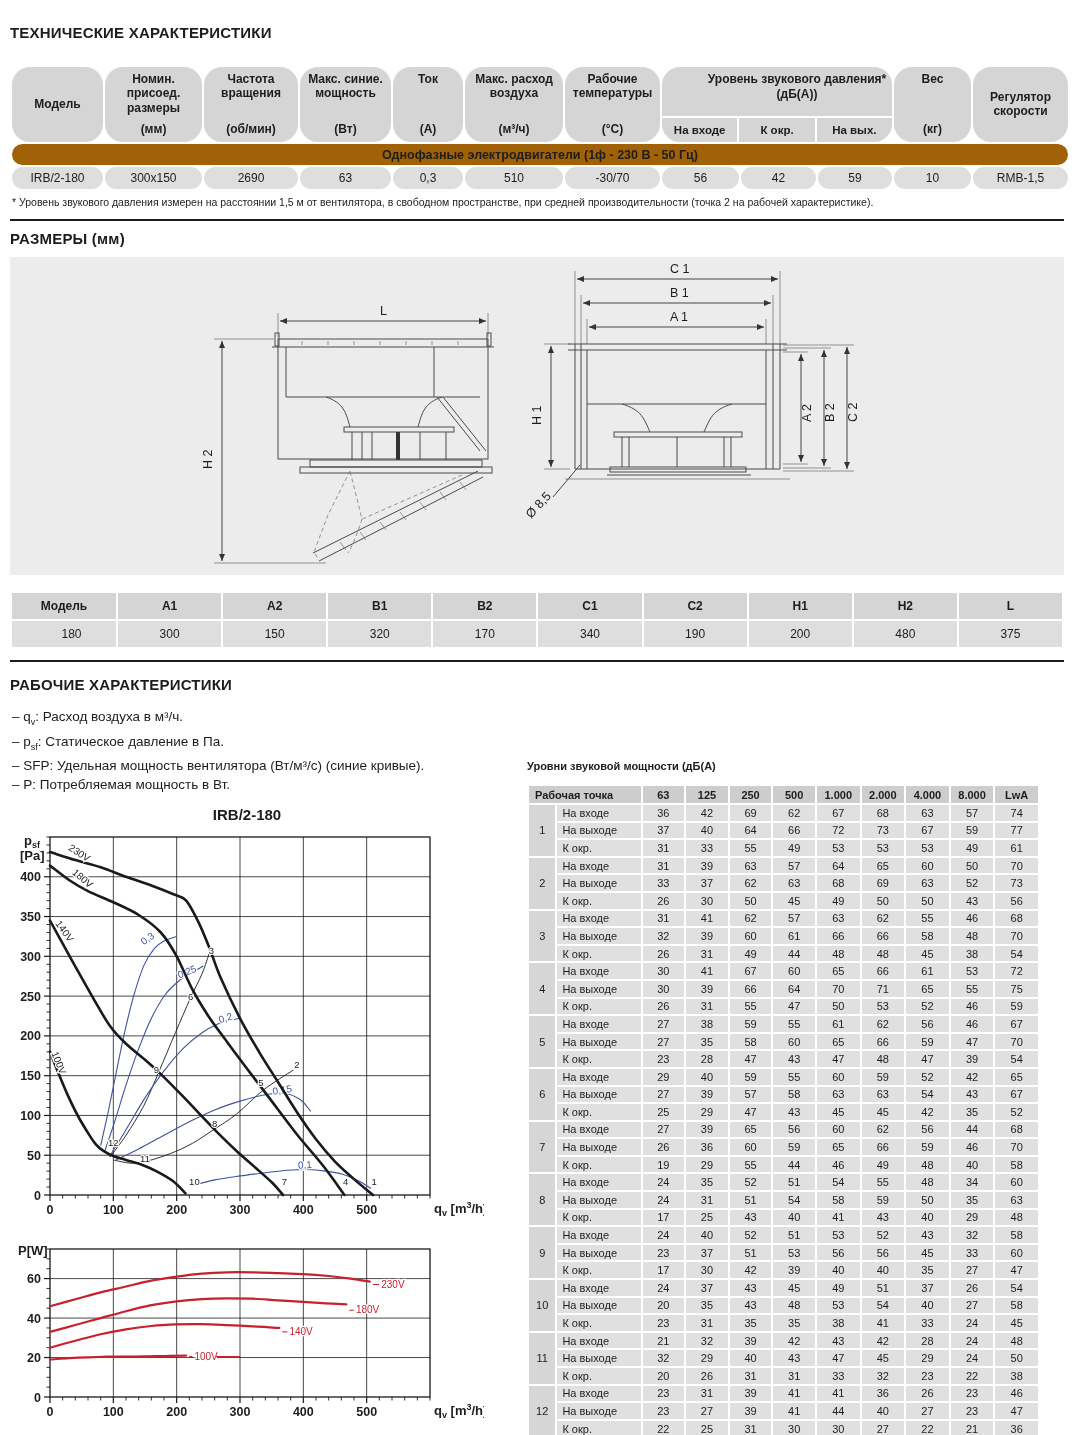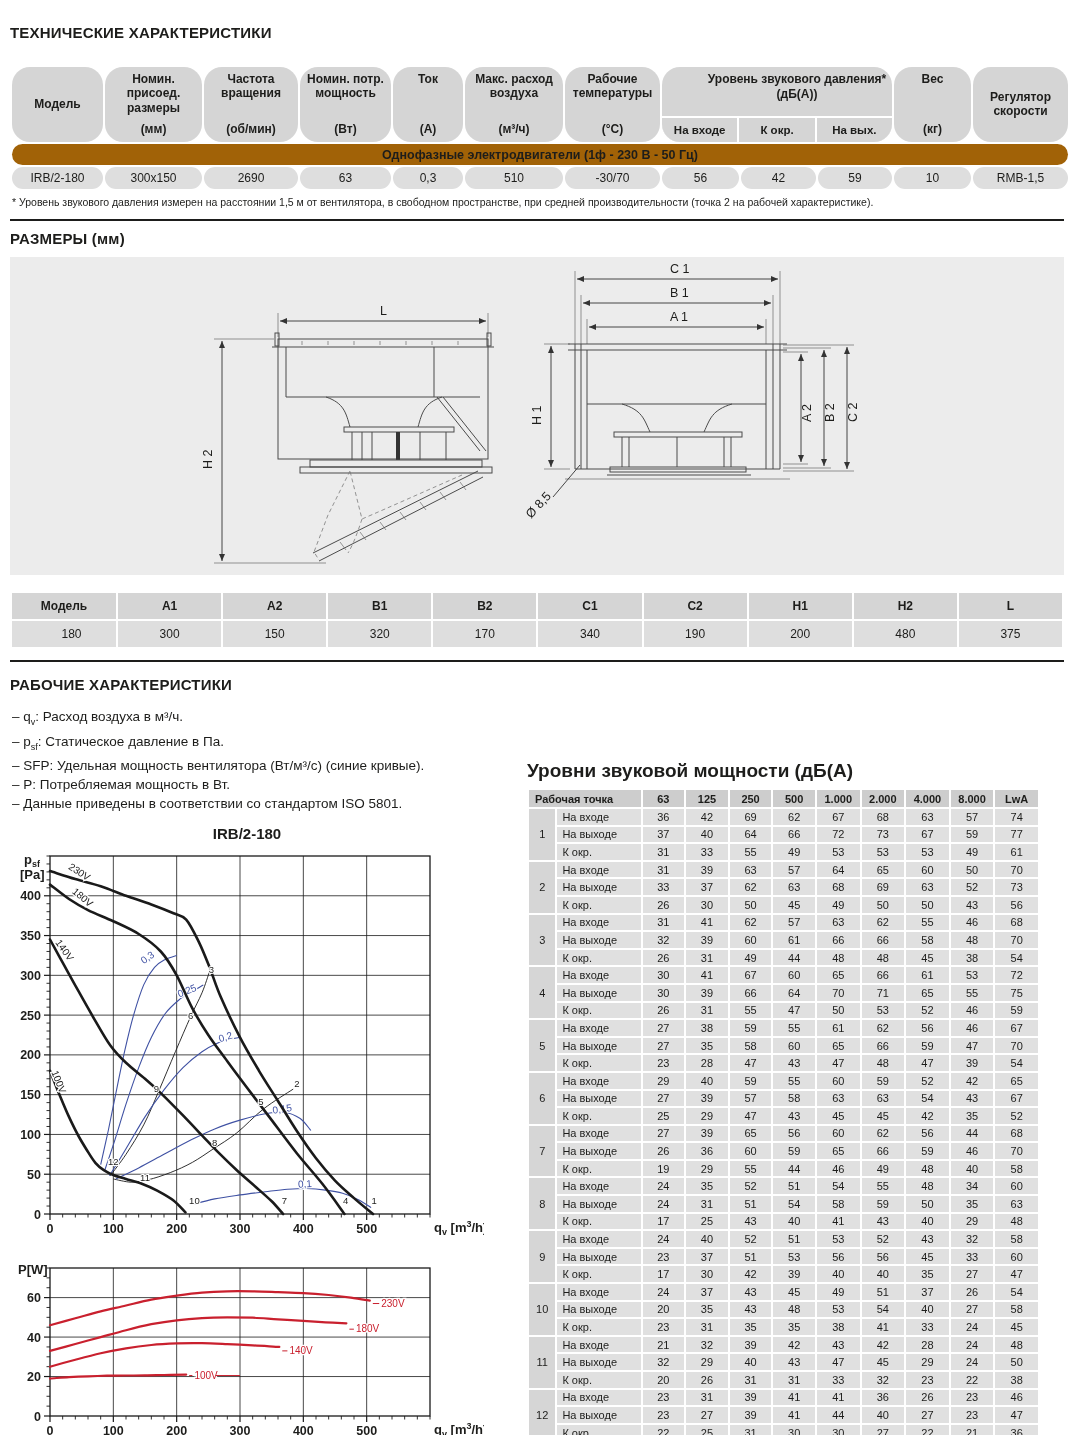--- a/index.html
+++ b/index.html
@@ -44,21 +44,21 @@
   .rightcol{flex:1;}
   .bullets{margin:2px 0 0 2px;padding:0;list-style:none;font-size:13.5px;line-height:19px;}
   .bullets sub{font-size:9px;}
   .chart-title{width:474px;text-align:center;font-size:15px;font-weight:600;margin:12px 0 2px;}
   svg text{font-family:"Liberation Sans",sans-serif;}
   .tick{font-size:12.5px;font-weight:700;fill:#1d1d1b;paint-order:stroke;stroke:#fff;stroke-width:2px;}
   .axl{font-size:13px;font-weight:700;fill:#1d1d1b;}
   .cl{font-size:10px;paint-order:stroke;stroke:#fff;stroke-width:2.6px;}
   .wp{font-size:9.5px;fill:#1d1d1b;paint-order:stroke;stroke:#fff;stroke-width:2.2px;}
   
-  .sound-title{font-size:19px;font-weight:700;margin:55px 0 6px 10px;}
+  .sound-title{font-size:11px;font-weight:700;margin:55px 0 12px 10px;}
   .sound{margin-left:10px;width:513px;table-layout:fixed;font-size:11px;}
   .sound thead th{background:#cdcdcd;font-weight:700;height:17px;padding:0;}
   .sound thead th.first{text-align:left;padding-left:6px;}
   .sound td{background:#e0e0e0;text-align:center;height:13.6px;padding:1px 0;}
   .sound td.lab{text-align:left;padding-left:5px;}
   .sound td.pt{background:#d6d6d6;}
 </style>
 </head>
 <body>
 
@@ -95,21 +95,21 @@
             </div>
           </th>
         <th>
             <div class="hwrap">
               <span class="h-label">Частота вращения</span>
               <span class="h-unit">(об/мин)</span>
             </div>
           </th>
         <th>
             <div class="hwrap">
-              <span class="h-label">Номин. потр. мощность</span>
+              <span class="h-label">Макс. синие. мощность</span>
               <span class="h-unit">(Вт)</span>
             </div>
           </th>
         <th>
             <div class="hwrap">
               <span class="h-label">Ток</span>
               <span class="h-unit">(А)</span>
             </div>
           </th>
         <th>
@@ -354,21 +354,20 @@
 
   <h1 class="sec-title" id="perf-head">РАБОЧИЕ ХАРАКТЕРИСТИКИ</h1>
 
   <div class="twocol">
     <div class="leftcol">
       <ul class="bullets">
           <li>– q<sub>v</sub>: Расход воздуха в м³/ч.</li>
           <li>– p<sub>sf</sub>: Статическое давление в Па.</li>
           <li>– SFP: Удельная мощность вентилятора (Вт/м³/с) (синие кривые).</li>
           <li>– P: Потребляемая мощность в Вт.</li>
-          <li>– Данные приведены в соответствии со стандартом ISO 5801.</li>
         </ul>
       <div class="chart-title">IRB/2-180</div>
       <svg id="pressure-chart" width="474" height="398" viewBox="0 0 474 398">
           <line x1="103.33333333333333" y1="12" x2="103.33333333333333" y2="370" stroke="#1a1a1a" stroke-width="0.8"></line>
           <line x1="166.66666666666666" y1="12" x2="166.66666666666666" y2="370" stroke="#1a1a1a" stroke-width="0.8"></line>
           <line x1="230" y1="12" x2="230" y2="370" stroke="#1a1a1a" stroke-width="0.8"></line>
           <line x1="293.3333333333333" y1="12" x2="293.3333333333333" y2="370" stroke="#1a1a1a" stroke-width="0.8"></line>
           <line x1="356.6666666666667" y1="12" x2="356.6666666666667" y2="370" stroke="#1a1a1a" stroke-width="0.8"></line>
           <line x1="40" y1="330.22222222222223" x2="420" y2="330.22222222222223" stroke="#1a1a1a" stroke-width="0.8"></line>
           <line x1="40" y1="290.44444444444446" x2="420" y2="290.44444444444446" stroke="#1a1a1a" stroke-width="0.8"></line>

